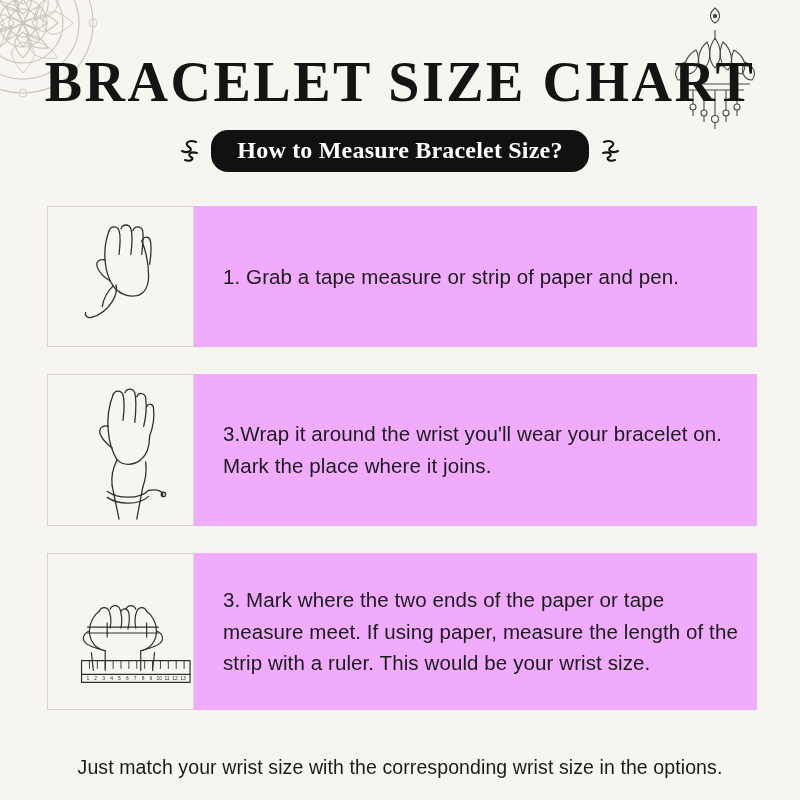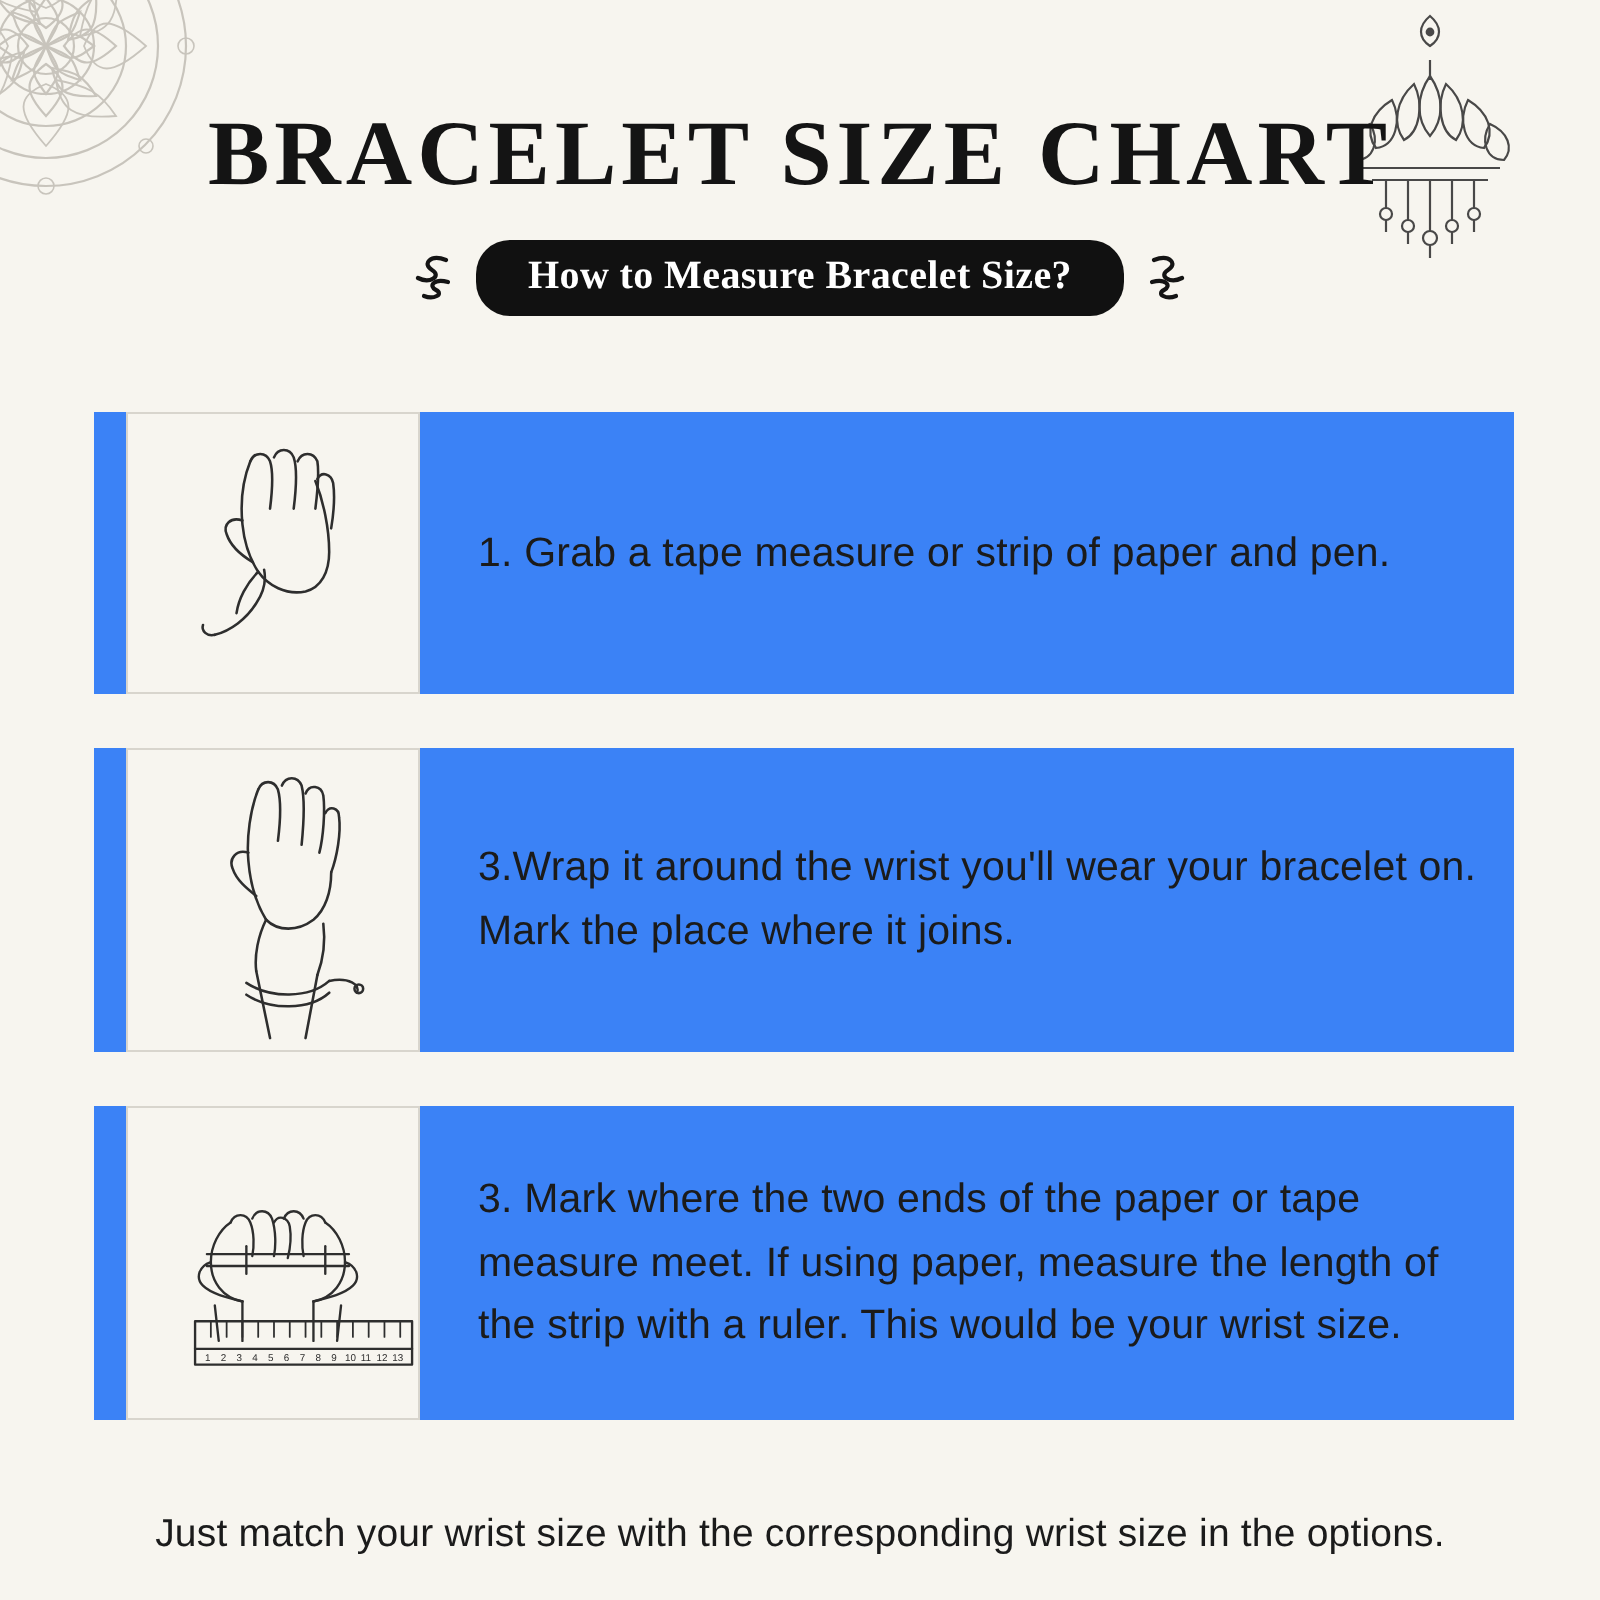--- a/index.html
+++ b/index.html
@@ -39,21 +39,21 @@
   
   .header {
     position: absolute;
     top: 54px;
     left: 0;
     width: 800px;
     text-align: center;
   }
   .title {
     font-family: "Liberation Serif", serif;
-    font-size: 46px;
+    font-size: 56px;
     letter-spacing: 2.5px;
     font-weight: 700;
     color: #141414;
     margin: 0;
     line-height: 1;
     text-align: center;
   }
 
   .subtitle-row {
     margin-top: 20px;
@@ -67,38 +67,37 @@
     height: 30px;
     flex: none;
   }
   .subtitle-pill {
     background: #111111;
     color: #ffffff;
     border-radius: 17px;
     padding: 7px 26px 8px 26px;
     font-family: "Liberation Serif", serif;
     font-weight: 700;
-    font-size: 20px;
+    font-size: 24px;
     letter-spacing: 0.2px;
     white-space: nowrap;
   }
 
   
   .steps {
     position: absolute;
     top: 206px;
     left: 47px;
     width: 710px;
   }
   .step-row {
     display: flex;
     align-items: stretch;
-    background: #3b82f6;
+    background: #f0abfc;
     margin-bottom: 27px;
-    padding-left: 16px;
   }
   .step-row .thumb {
     width: 147px;
     flex: none;
     background: #f7f5ef;
     border: 1px solid #d8d5cd;
     box-sizing: border-box;
     position: relative;
   }
   .step-row.r1 .thumb { height: 141px; }

